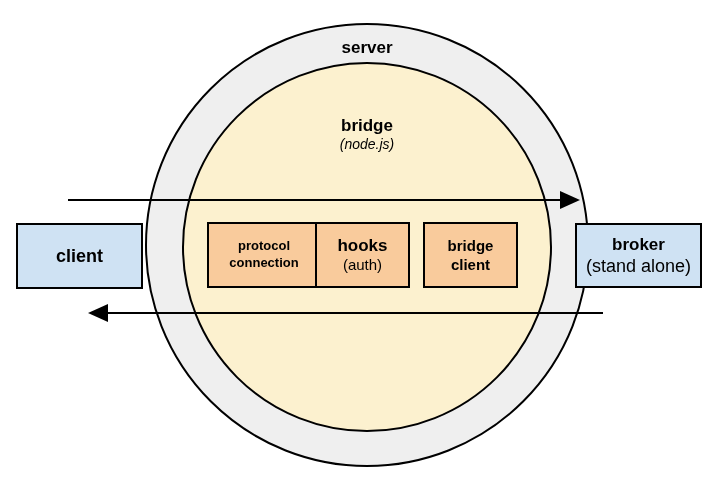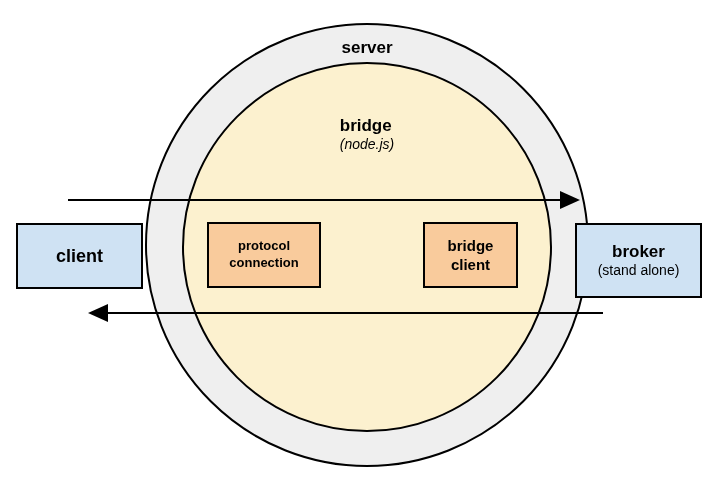--- a/index.html
+++ b/index.html
@@ -43,21 +43,21 @@
     top: 0;
     width: 716px;
     height: 488px;
     z-index: 3;
     pointer-events: none;
   }
   .label {
     position: absolute;
     transform: translate(-50%, -50%);
     color: #000000;
-    text-align: left;
+    text-align: center;
     white-space: nowrap;
     z-index: 4;
   }
   .server-label {
     left: 367px;
     top: 48px;
     font-size: 17px;
     font-weight: 700;
   }
   .bridge-label-block {
@@ -96,28 +96,28 @@
     top: 223px;
     width: 127px;
     height: 66px;
     font-size: 18px;
     font-weight: 700;
   }
   .broker-box {
     left: 575px;
     top: 223px;
     width: 127px;
-    height: 75px;
+    height: 65px;
   }
   .broker-main {
     font-size: 17px;
     font-weight: 700;
   }
   .broker-sub {
-    font-size: 14px;
+    font-size: 18px;
     font-weight: 400;
     text-align: center;
   }
   .protocol-box {
     left: 207px;
     top: 222px;
     width: 114px;
     height: 66px;
     font-size: 13px;
     font-weight: 700;
@@ -183,19 +183,23 @@
   <div class="box blue-box broker-box">
     <span class="broker-main">broker</span>
     <span class="broker-sub">(stand alone)</span>
   </div>
 
   <div class="box orange-box protocol-box">
     <span>protocol</span>
     <span>connection</span>
   </div>
 
+  <div class="box orange-box hooks-box">
+    <span class="hooks-main">hooks</span>
+    <span class="hooks-sub">(auth)</span>
+  </div>
 
   <div class="box orange-box bridge-client-box">
     <span>bridge</span>
     <span>client</span>
   </div>
 
 </div>
 
 </body></html>

